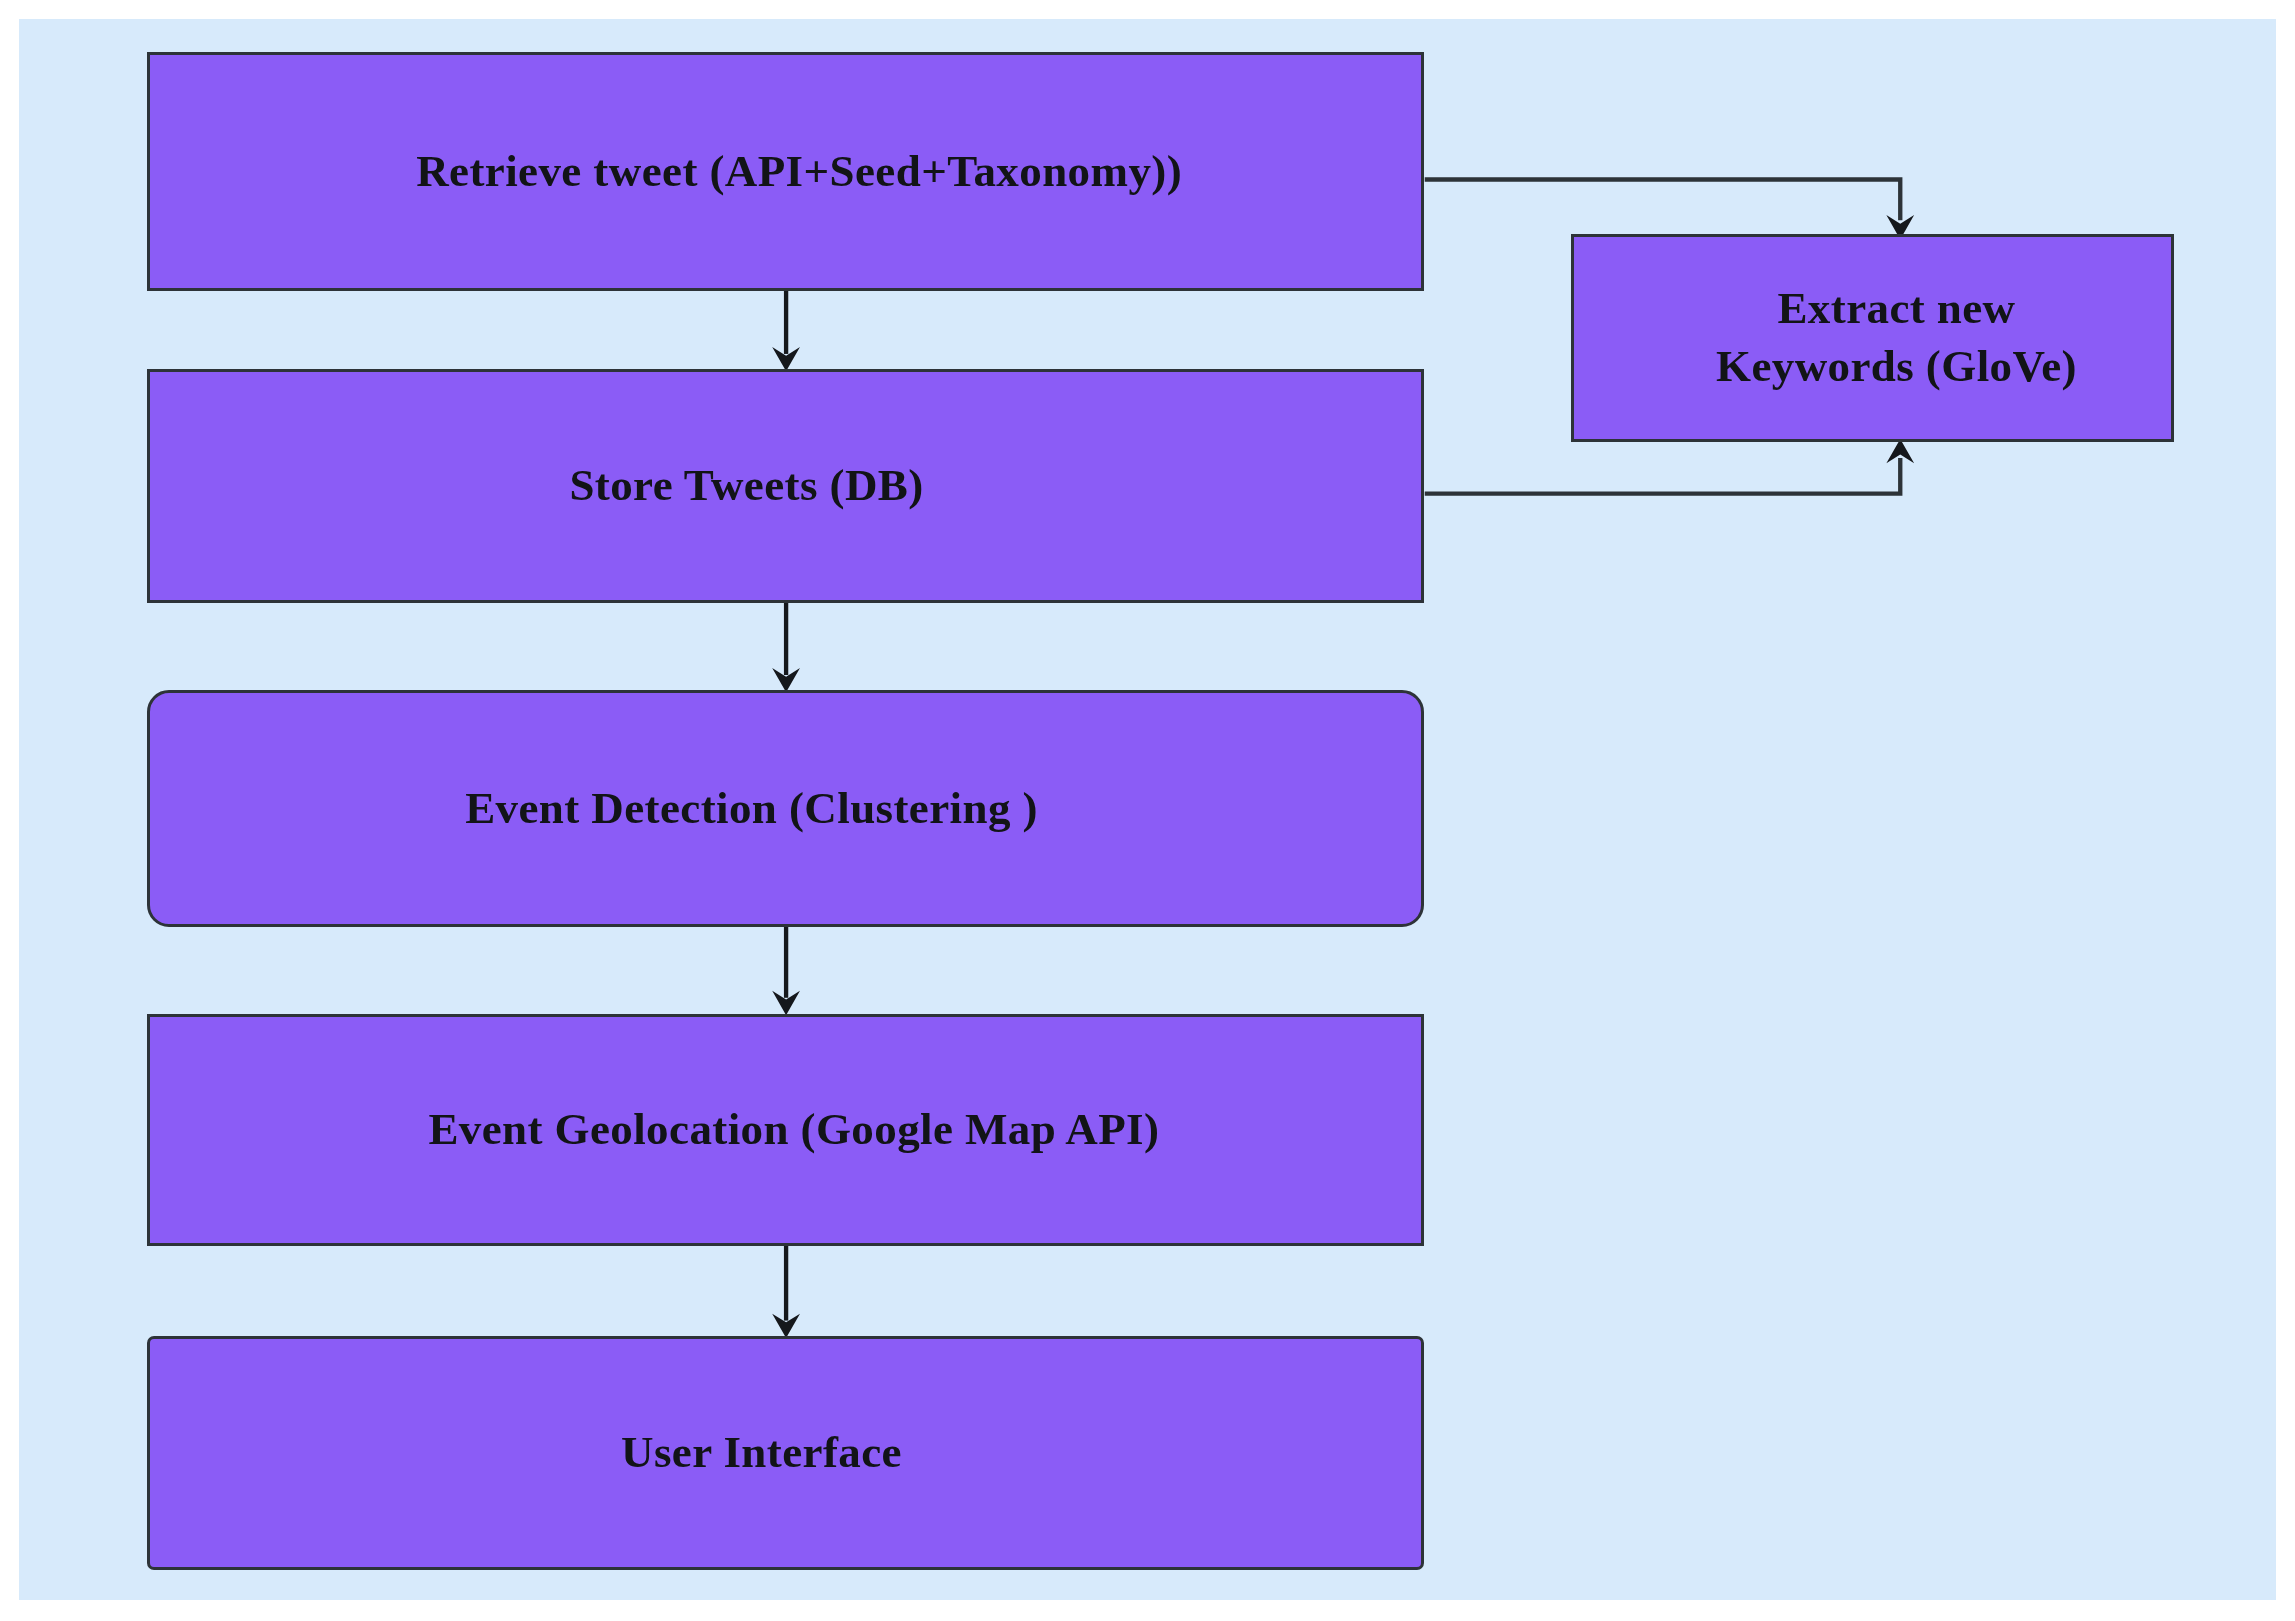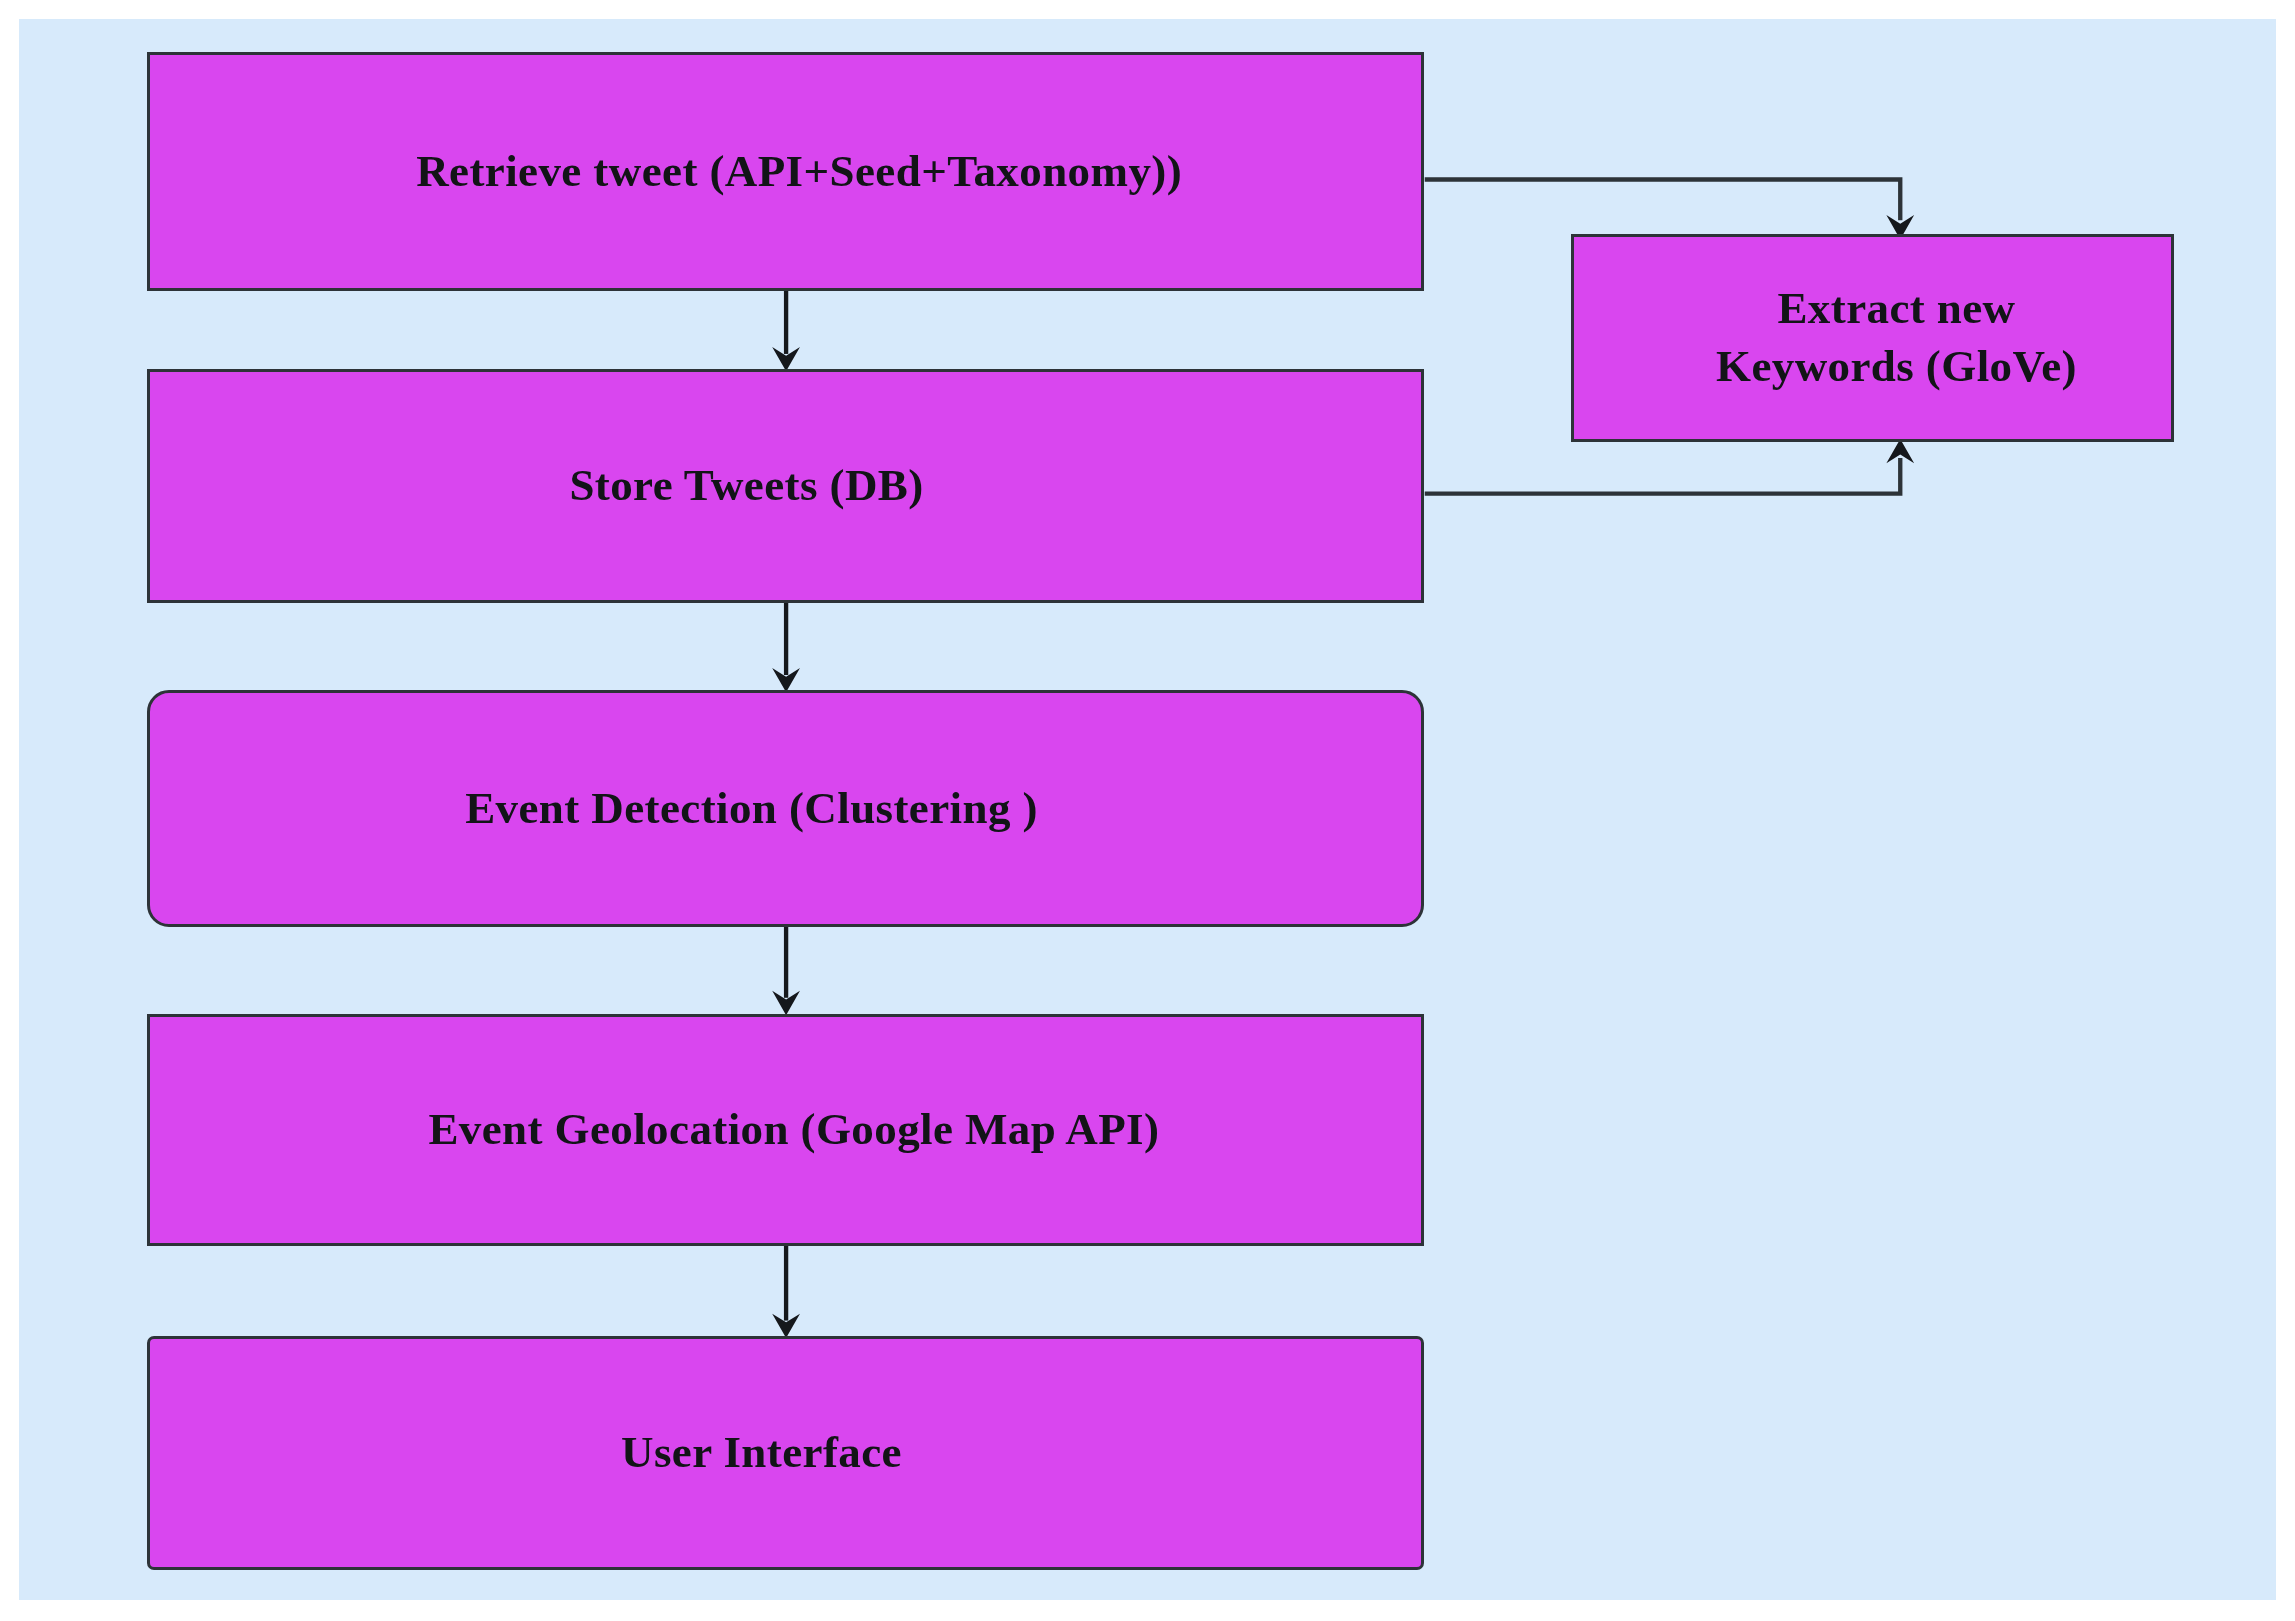--- a/index.html
+++ b/index.html
@@ -25,21 +25,21 @@
     position: absolute;
     left: 0;
     top: 0;
     width: 2257px;
     height: 1581px;
   }
   .node {
     position: absolute;
     box-sizing: border-box;
     border: 3.5px solid #2d3338;
-    background: #d946ef;
+    background: #8b5cf6;
     display: flex;
     align-items: center;
     justify-content: center;
     text-align: center;
     padding-left: 48px;
   }
   .node-label {
     font-family: "Liberation Serif", "DejaVu Serif", serif;
     font-weight: bold;
     font-size: 45px;

